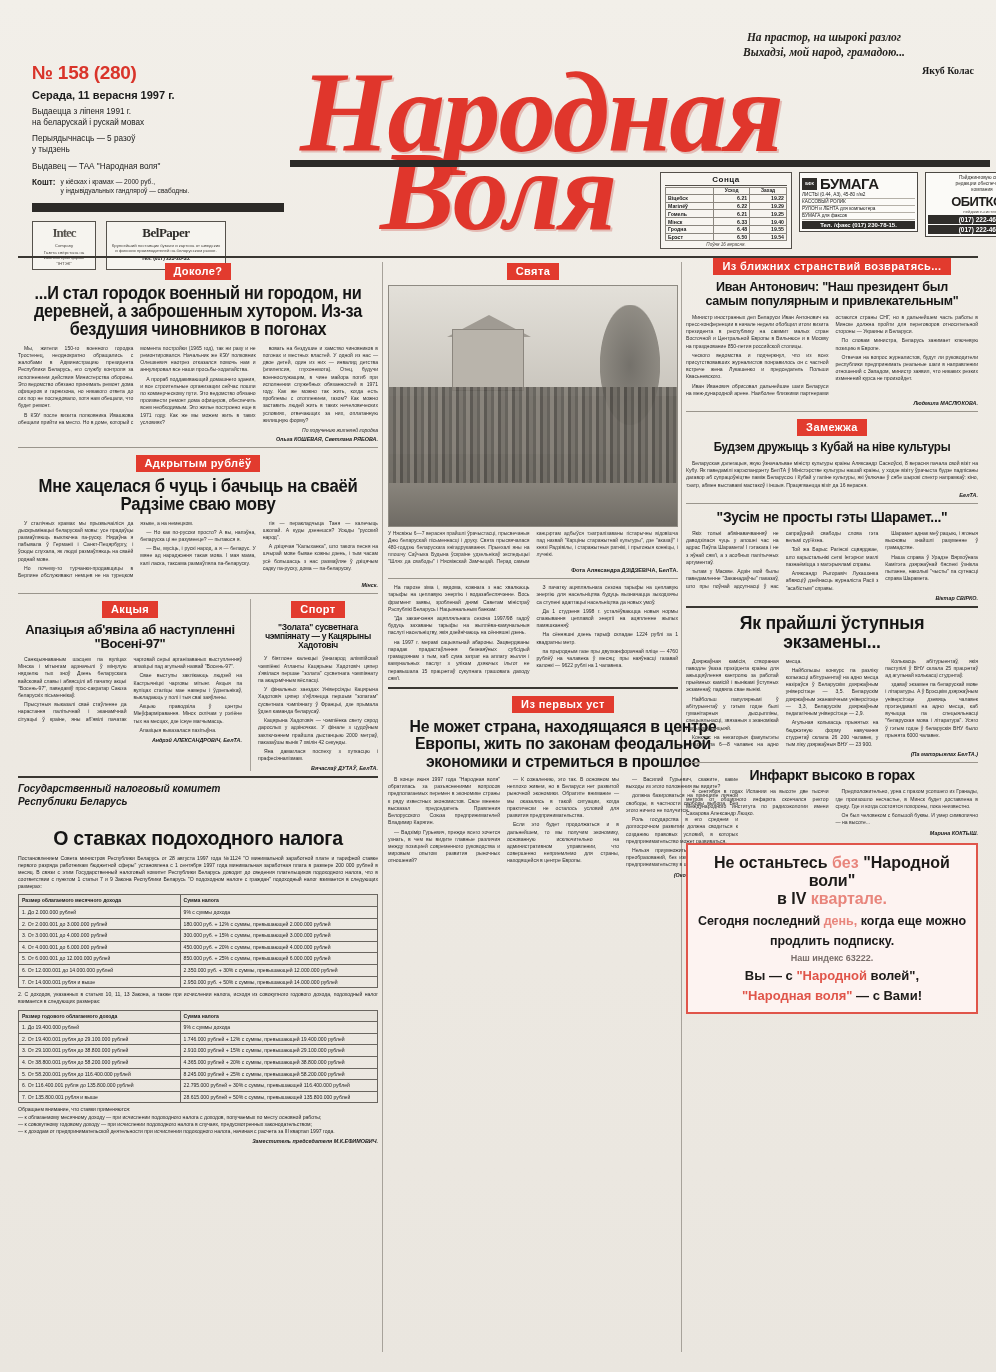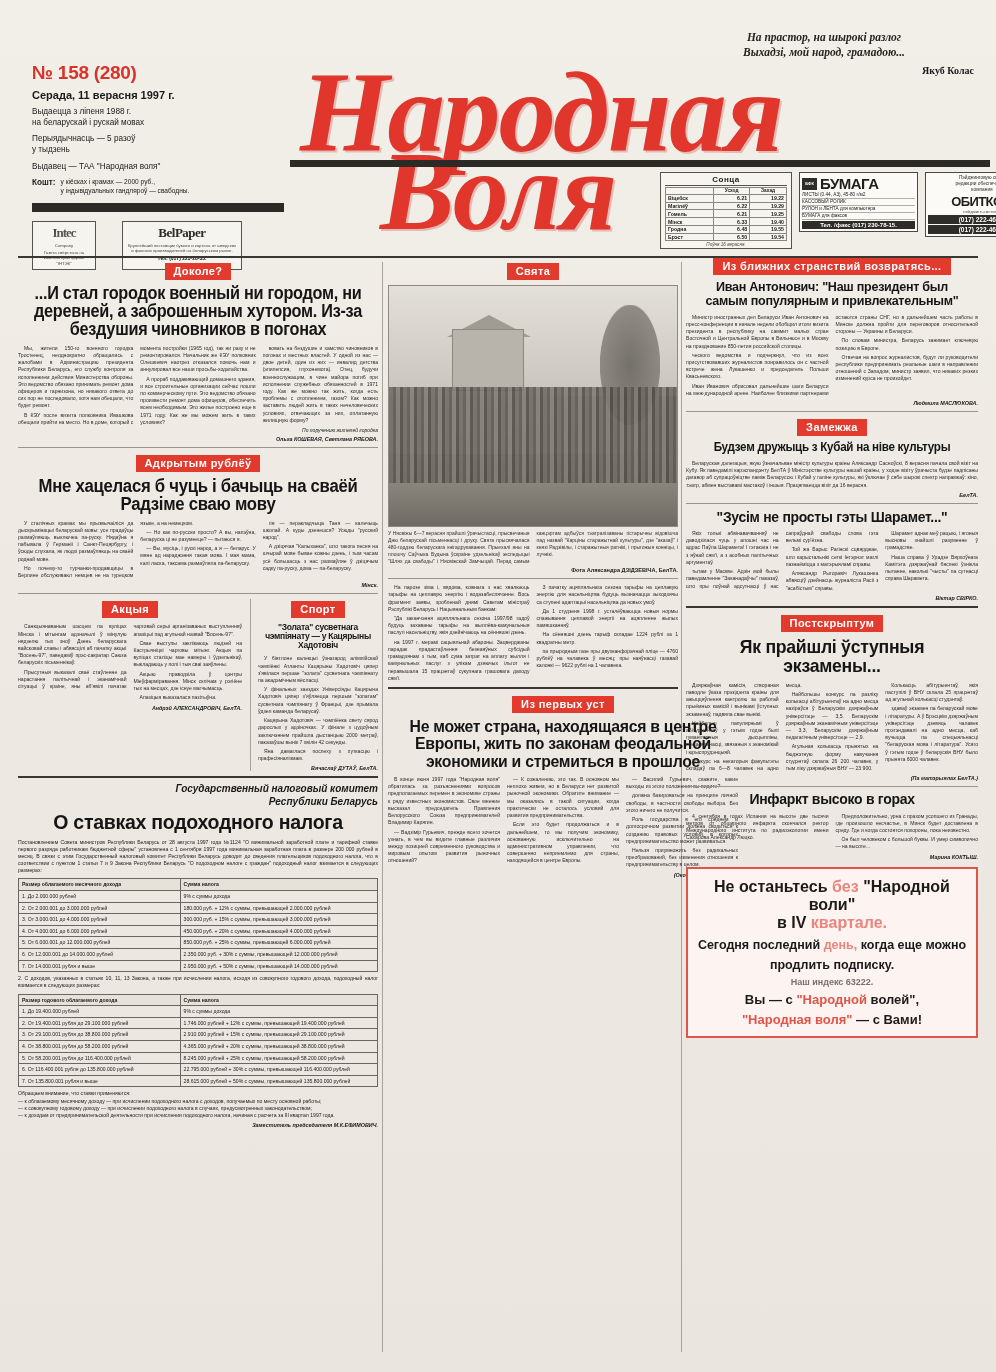--- a/index.html
+++ b/index.html
@@ -48,21 +48,21 @@
   
   .masthead{position:absolute;left:0;top:0;width:996px;height:250px;}
   .mast-left{position:absolute;left:32px;top:62px;width:255px;}
   .issue-no{color:#d9342a;font-size:19px;font-weight:bold;letter-spacing:-.3px;}
   .issue-date{font-size:11px;font-weight:bold;margin-top:5px;}
   .mast-line{font-size:8.2px;margin-top:6px;line-height:1.3;}
   .kosht{display:flex;gap:5px;margin-top:6px;font-size:8.2px;}
   .kosht .lbl{font-weight:bold;white-space:nowrap;}
   .kosht .val{font-size:6.6px;line-height:1.25;}
   .mast-bar{height:9px;background:#2c2a27;margin-top:8px;width:252px;}
-  .logos{display:flex;gap:26px;margin-top:9px;}
+  .logos{display:flex;gap:10px;margin-top:9px;}
   .logobox{border:1px solid #56524c;background:#f6f4ef;padding:3px 4px;text-align:center;}
   .logobox.intec{width:54px;}
   .intec-mark{font-family:"Liberation Serif",serif;font-weight:bold;font-size:13px;letter-spacing:-1px;
      background:linear-gradient(180deg,#3b3935,#6d6862);-webkit-background-clip:text;background-clip:text;color:transparent;}
   .logobox .tiny{font-size:4.3px;line-height:1.25;color:#4a4742;margin-top:2px;}
   .logobox.belpaper{width:110px;}
   .belpaper-mark{font-family:"Liberation Serif",serif;font-weight:bold;font-size:13px;letter-spacing:-.5px;color:#2e2c29;}
   .bp-tel{font-size:5px;font-weight:bold;margin-top:2px;}
 
   .mast-title{
@@ -131,21 +131,21 @@
   .photo .crowd{position:absolute;left:0;bottom:18%;right:0;height:40%;
      background:repeating-linear-gradient(90deg,#6e6a63 0 4px,#595650 4px 7px,#807b73 7px 11px,#4d4a45 11px 14px);
      opacity:.85;filter:blur(.3px);}
   .photo .bldg{position:absolute;left:22%;top:18%;width:70px;height:60px;background:#b9b4ab;border:1px solid #8b867e;}
   .photo .roof{position:absolute;left:20%;top:12%;width:0;height:0;border-left:42px solid transparent;border-right:42px solid transparent;border-bottom:22px solid #a09b93;}
   .photo .tree{position:absolute;right:6%;top:8%;width:60px;height:120px;background:radial-gradient(ellipse,#5d5a54 0%,#7d7971 70%,transparent 72%);opacity:.8;}
   .photo-cap{font-size:5px;line-height:1.4;text-align:justify;margin-top:3px;color:#333;}
   .photo-credit{font-weight:bold;font-size:5.6px;text-align:right;margin-top:2px;}
 
   
-  .org-title{text-align:right;font-style:italic;font-weight:bold;font-size:10px;line-height:1.25;margin:4px 0 3px;}
+  .org-title{text-align:left;font-style:italic;font-weight:bold;font-size:10px;line-height:1.25;margin:4px 0 19px;}
   table.tax{width:100%;border-collapse:collapse;font-size:5.1px;margin:4px 0 3px;}
   table.tax th,table.tax td{border:1px solid #6a6660;padding:2px 3px;vertical-align:top;text-align:left;line-height:1.3;}
   table.tax th{font-weight:bold;background:#e6e2da;}
   .note{font-size:5.1px;line-height:1.4;text-align:justify;margin:3px 0;}
 
   
   .subad{border:2px solid #e0554a;background:#fdf3f1;padding:9px 8px;text-align:center;margin-top:7px;}
   .subad .l1{font-size:16px;font-weight:bold;color:#1d1b19;line-height:1.15;}
   .subad .l1 .pink{color:#e8857c;}
   .subad .l2{font-size:12.5px;font-weight:bold;margin-top:5px;line-height:1.2;}
@@ -163,21 +163,21 @@
 
     <div class="mast-title">
       <div class="mt-word mt1">Народная</div>
       <div class="mt-word mt2">Воля</div>
     </div>
 
     <div class="mast-left">
       <div class="issue-no">№ 158 (280)</div>
       <div class="issue-date">Серада, 11 верасня 1997 г.</div>
       <div class="mast-line">
-        <span>Выдаецца з ліпеня 1988 г.</span><br>
+        <span>Выдаецца з ліпеня 1991 г.</span><br>
         <span>на беларускай і рускай мовах</span>
       </div>
       <div class="mast-line">
         <span>Перыядычнасць — 5 разоў</span><br>
         <span>у тыдзень</span>
       </div>
       <div class="mast-line">Выдавец — ТАА "Народная воля"</div>
       <div class="kosht">
         <div class="lbl">Кошт:</div>
         <div class="val" style="white-space:pre-line;">у кіёсках і крамах — 2000 руб.,
@@ -318,20 +318,21 @@
         <div class="sig">Мінск.</div>
       </div>
 
       <div class="rule"></div>
 
       <div style="display:flex;gap:8px;">
         <div style="width:224px;">
           <div class="rubric-wrap">
             <span class="rubric">Акцыя</span>
           </div>
+          <h2 class="hl" style="font-size:13px;">Апазіцыя аб'явіла аб наступленні "Восені-97"</h2>
           <div class="body-col cols2">
             <p>Санкцыянаваным шэсцем па вуліцах Мінска і мітынгам адзначылі ў мінулую нядзелю тых зноў Дзень беларускага вайсковай славы і абвясцілі аб пачатку акцыі "Восень-97", паведаміў прэс-сакратар Саюза беларускіх пісьменнікаў.</p>
             <p>Прысутныя выказалі сваё стаўленне да нарастання палітычнай і эканамічнай сітуацыі ў краіне, яны аб'явілі пачатак чарговай серыі арганізаваных выступленняў апазіцыі пад агульнай назвай "Восень-97".</p>
             <p>Свае выступы заклікаюць людзей на Кастрычніцкі чарговы мітынг. Акцыя па вуліцах сталіцы мае намеры і ўдзельнікаў, выкладаюць у полі і тыя сваі заяўлены.</p>
             <p>Акцыю праводзіла ў цэнтры Міеўфарміравання. Мінск склічам у рэгіёне тых на месцах, дзе існуе магчымасць.</p>
             <p>Апазіцыя выказалася пазітыўна.</p>
           </div>
           <div class="sig">Андрэй АЛЕКСАНДРОВІЧ, БелТА.</div>
         </div>
         <div style="width:120px;border-left:1px solid #a7a29a;padding-left:7px;">
@@ -536,23 +537,20 @@
           <p>Аляксандр Рыгоравіч Лукашэнка абвясціў дзейнасць журналіста Расіі з "асабістым" справы.</p>
           <p>Шарамет аднак меў рацыю, і ягоныя высновы знайшлі разуменне ў грамадстве.</p>
           <p>Наша справа ў Урадзе Вярхоўнага Камітэта дзяржаўнай бяспекі ўзнікла пытанне, наколькі "чысты" па сутнасці справа Шарамета.</p>
         </div>
         <div class="sig">Віктар СВІРКО.</div>
       </div>
 
       <div class="rule-thick"></div>
 
       <div class="article">
-        <div class="rubric-wrap">
-          <span class="rubric">Постскрыптум</span>
-        </div>
         <h1 class="hl hl-cond" style="font-size:19px;">Як прайшлі ўступныя экзамены...</h1>
         <div class="body-col cols3">
           <p>Дзяржаўная камісія, створаная паводле ўказа прэзідэнта краіны для ажыццяўлення кантролю за работай прыёмных камісій і вынікамі ўступных экзаменаў, падвяла свае вынікі.</p>
           <p>Найбольш папулярнымі ў абітурыентаў у гэтым годзе былі гуманітарныя дысцыпліны, спецыяльнасці, звязаныя з эканомікай і юрыспрудэнцыяй.</p>
           <p>Конкурс на некаторыя факультэты складаў па 6—8 чалавек на адно месца.</p>
           <p>Найбольшы конкурс па разліку колькасці абітурыентаў на адно месца назіраўся ў Беларускім дзяржаўным універсітэце — 3,5. Беларускім дзяржаўным эканамічным універсітэце — 3,3, Беларускім дзяржаўным педагагічным універсітэце — 2,9.</p>
           <p>Агульная колькасць прынятых на бюджэтную форму навучання студэнтаў склала 26 200 чалавек, у тым ліку дзяржаўныя ВНУ — 23 900.</p>
           <p>Колькасць абітурыентаў, якія паступілі ў ВНУ склала 25 працэнтаў ад агульнай колькасці студэнтаў.</p>
           <p>здаваў экзамен па беларускай мове і літаратуры. А ў Брэсцкім дзяржаўным універсітэце дзевяць чалавек прэтэндавалі на адно месца, каб вучыцца па спецыяльнасці "беларуская мова і літаратура". Усяго ў гэтым годзе ў беларускія ВНУ было прынята 6000 чалавек.</p>
         </div>

